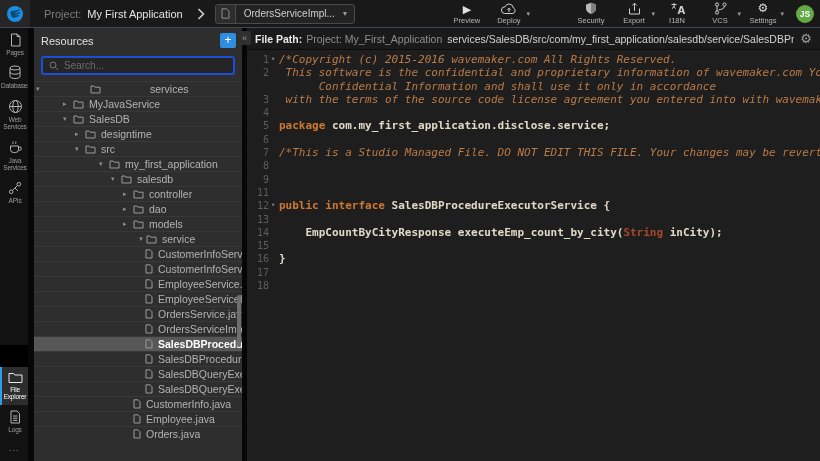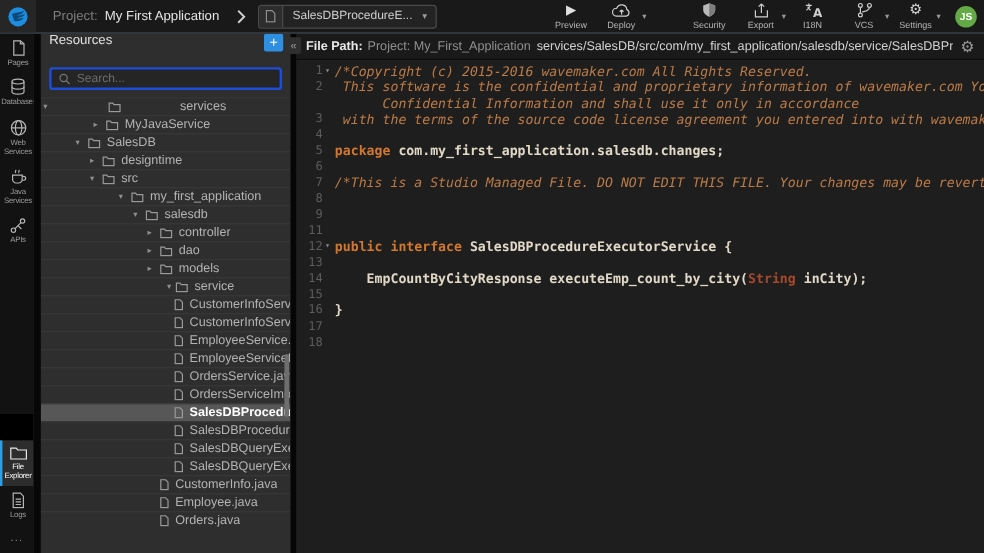--- a/index.html
+++ b/index.html
@@ -45,21 +45,21 @@
   .sb-item svg { display:block; }
   .sb-gap { flex:1; }
   .sb-black { height:22px; background:#000; }
   .sb-item.active { background:#2d2d2d; border-left:2px solid var(--accent,#2e9fe6); color:#fff; }
   .sb-dots { color:#8a8a8a; font-size:9px; letter-spacing:1px; text-align:center;
              padding:6px 0 8px; cursor:pointer; }
 
   
   .resources { width:214px; background:#2e2e2e; border-left:6px solid #070707;
                display:flex; flex-direction:column; position:relative; overflow:hidden; }
-  .res-head { height:25px; display:flex; align-items:flex-start; padding:0 6px 0 7px; }
+  .res-head { height:25px; display:flex; align-items:center; padding:0 6px 0 7px; }
   .res-title { color:#e0e0e0; font-size:11px; flex:1; }
   .add-btn { width:16px; height:15px; background:#2e8fe0; color:#fff; border-radius:2px;
              font-size:12px; line-height:14px; text-align:center; cursor:pointer; }
   .search-wrap { padding:3px 7px 6px; }
   .search-box { display:flex; align-items:center; height:19px; background:#252525;
                 border:2px solid #1d4ed8; border-radius:3px; padding:0 6px; }
   .search-box input { flex:1; background:transparent; border:none; outline:none;
                       color:#bbb; font-size:10px; margin-left:5px; width:100%; }
   .search-box input::placeholder { color:#6d6d6d; }
   .tree { flex:1; overflow:hidden; }
@@ -117,21 +117,21 @@
     <svg width="8" height="12" viewBox="0 0 8 12">
         <path d="M1.5 1l5 5-5 5" stroke="#cfcfcf" stroke-width="1.6" fill="none"></path>
       </svg>
   </span>
   <div class="file-dd">
     <span class="dd-icon">
       <svg width="9" height="11" viewBox="0 0 9 11">
           <path d="M1 .8h4.6L8 3.2v7H1z" fill="none" stroke="#8f8f8f"></path>
         </svg>
     </span>
-    <span class="dd-text">SalesDBProcedureE...</span>
+    <span class="dd-text">OrdersServiceImpl...</span>
     <span class="dd-caret">▾</span>
   </div>
 
   <div class="action" style="margin-left:95px;">
     <span class="a-icon">
         <span class="play-glyph">▶</span>
       </span>
     <span class="a-label">Preview</span>
   </div>
   <div class="action" style="margin-left:8px;">
@@ -276,21 +276,21 @@
     <div class="tree">
         <div class="tree-row" style="padding-left: 2px; gap: 44px;">
           <span class="arrow">▾</span>
           <span class="t-icon">
             <svg width="11" height="9" viewBox="0 0 11 9">
               <path d="M1 1h3l1 1.2h5V8H1z" fill="none" stroke="#9a9a9a"></path>
             </svg>
           </span>
           <span class="t-label">services</span>
         </div>
-        <div class="tree-row" style="padding-left: 44px;">
+        <div class="tree-row" style="padding-left: 29px;">
           <span class="arrow">▸</span>
           <span class="t-icon">
             <svg width="11" height="9" viewBox="0 0 11 9">
               <path d="M1 1h3l1 1.2h5V8H1z" fill="none" stroke="#9a9a9a"></path>
             </svg>
           </span>
           <span class="t-label">MyJavaService</span>
         </div>
         <div class="tree-row" style="padding-left: 29px;">
           <span class="arrow">▾</span>
@@ -503,21 +503,21 @@
       <span class="fp-project">Project: My_First_Application</span>
       <span class="fp-path">services/SalesDB/src/com/my_first_application/salesdb/service/SalesDBProcedureExecutorService.java</span>
       <span class="fp-gear">⚙</span>
     </div>
     <div class="code-area">
         <div class="cl"><span class="gut"><span class="num">1</span><span class="fold">▾</span></span><span class="code"><span class="cm">/*Copyright (c) 2015-2016 wavemaker.com All Rights Reserved.</span></span></div>
         <div class="cl"><span class="gut"><span class="num">2</span><span class="fold"></span></span><span class="code"><span class="cm"> This software is the confidential and proprietary information of wavemaker.com You shall not disclose such</span></span></div>
         <div class="cl"><span class="gut"><span class="num"></span><span class="fold"></span></span><span class="code"><span class="cm">      Confidential Information and shall use it only in accordance</span></span></div>
         <div class="cl"><span class="gut"><span class="num">3</span><span class="fold"></span></span><span class="code"><span class="cm"> with the terms of the source code license agreement you entered into with wavemaker.com*/</span></span></div>
         <div class="cl"><span class="gut"><span class="num">4</span><span class="fold"></span></span><span class="code"></span></div>
-        <div class="cl"><span class="gut"><span class="num">5</span><span class="fold"></span></span><span class="code"><span class="kw">package</span><span class="pl"> com.my_first_application.salesdb.changes;</span></span></div>
+        <div class="cl"><span class="gut"><span class="num">5</span><span class="fold"></span></span><span class="code"><span class="kw">package</span><span class="pl"> com.my_first_application.disclose.service;</span></span></div>
         <div class="cl"><span class="gut"><span class="num">6</span><span class="fold"></span></span><span class="code"></span></div>
         <div class="cl"><span class="gut"><span class="num">7</span><span class="fold"></span></span><span class="code"><span class="cm">/*This is a Studio Managed File. DO NOT EDIT THIS FILE. Your changes may be reverted by Studio.*/</span></span></div>
         <div class="cl"><span class="gut"><span class="num">8</span><span class="fold"></span></span><span class="code"></span></div>
         <div class="cl"><span class="gut"><span class="num">9</span><span class="fold"></span></span><span class="code"></span></div>
         <div class="cl"><span class="gut"><span class="num">11</span><span class="fold"></span></span><span class="code"></span></div>
         <div class="cl"><span class="gut"><span class="num">12</span><span class="fold">▾</span></span><span class="code"><span class="kw">public interface </span><span class="pl">SalesDBProcedureExecutorService {</span></span></div>
         <div class="cl"><span class="gut"><span class="num">13</span><span class="fold"></span></span><span class="code"></span></div>
         <div class="cl"><span class="gut"><span class="num">14</span><span class="fold"></span></span><span class="code"><span class="pl">    EmpCountByCityResponse executeEmp_count_by_city(</span><span class="ty">String</span><span class="pl"> inCity);</span></span></div>
         <div class="cl"><span class="gut"><span class="num">15</span><span class="fold"></span></span><span class="code"></span></div>
         <div class="cl"><span class="gut"><span class="num">16</span><span class="fold"></span></span><span class="code"><span class="pl">}</span></span></div>

